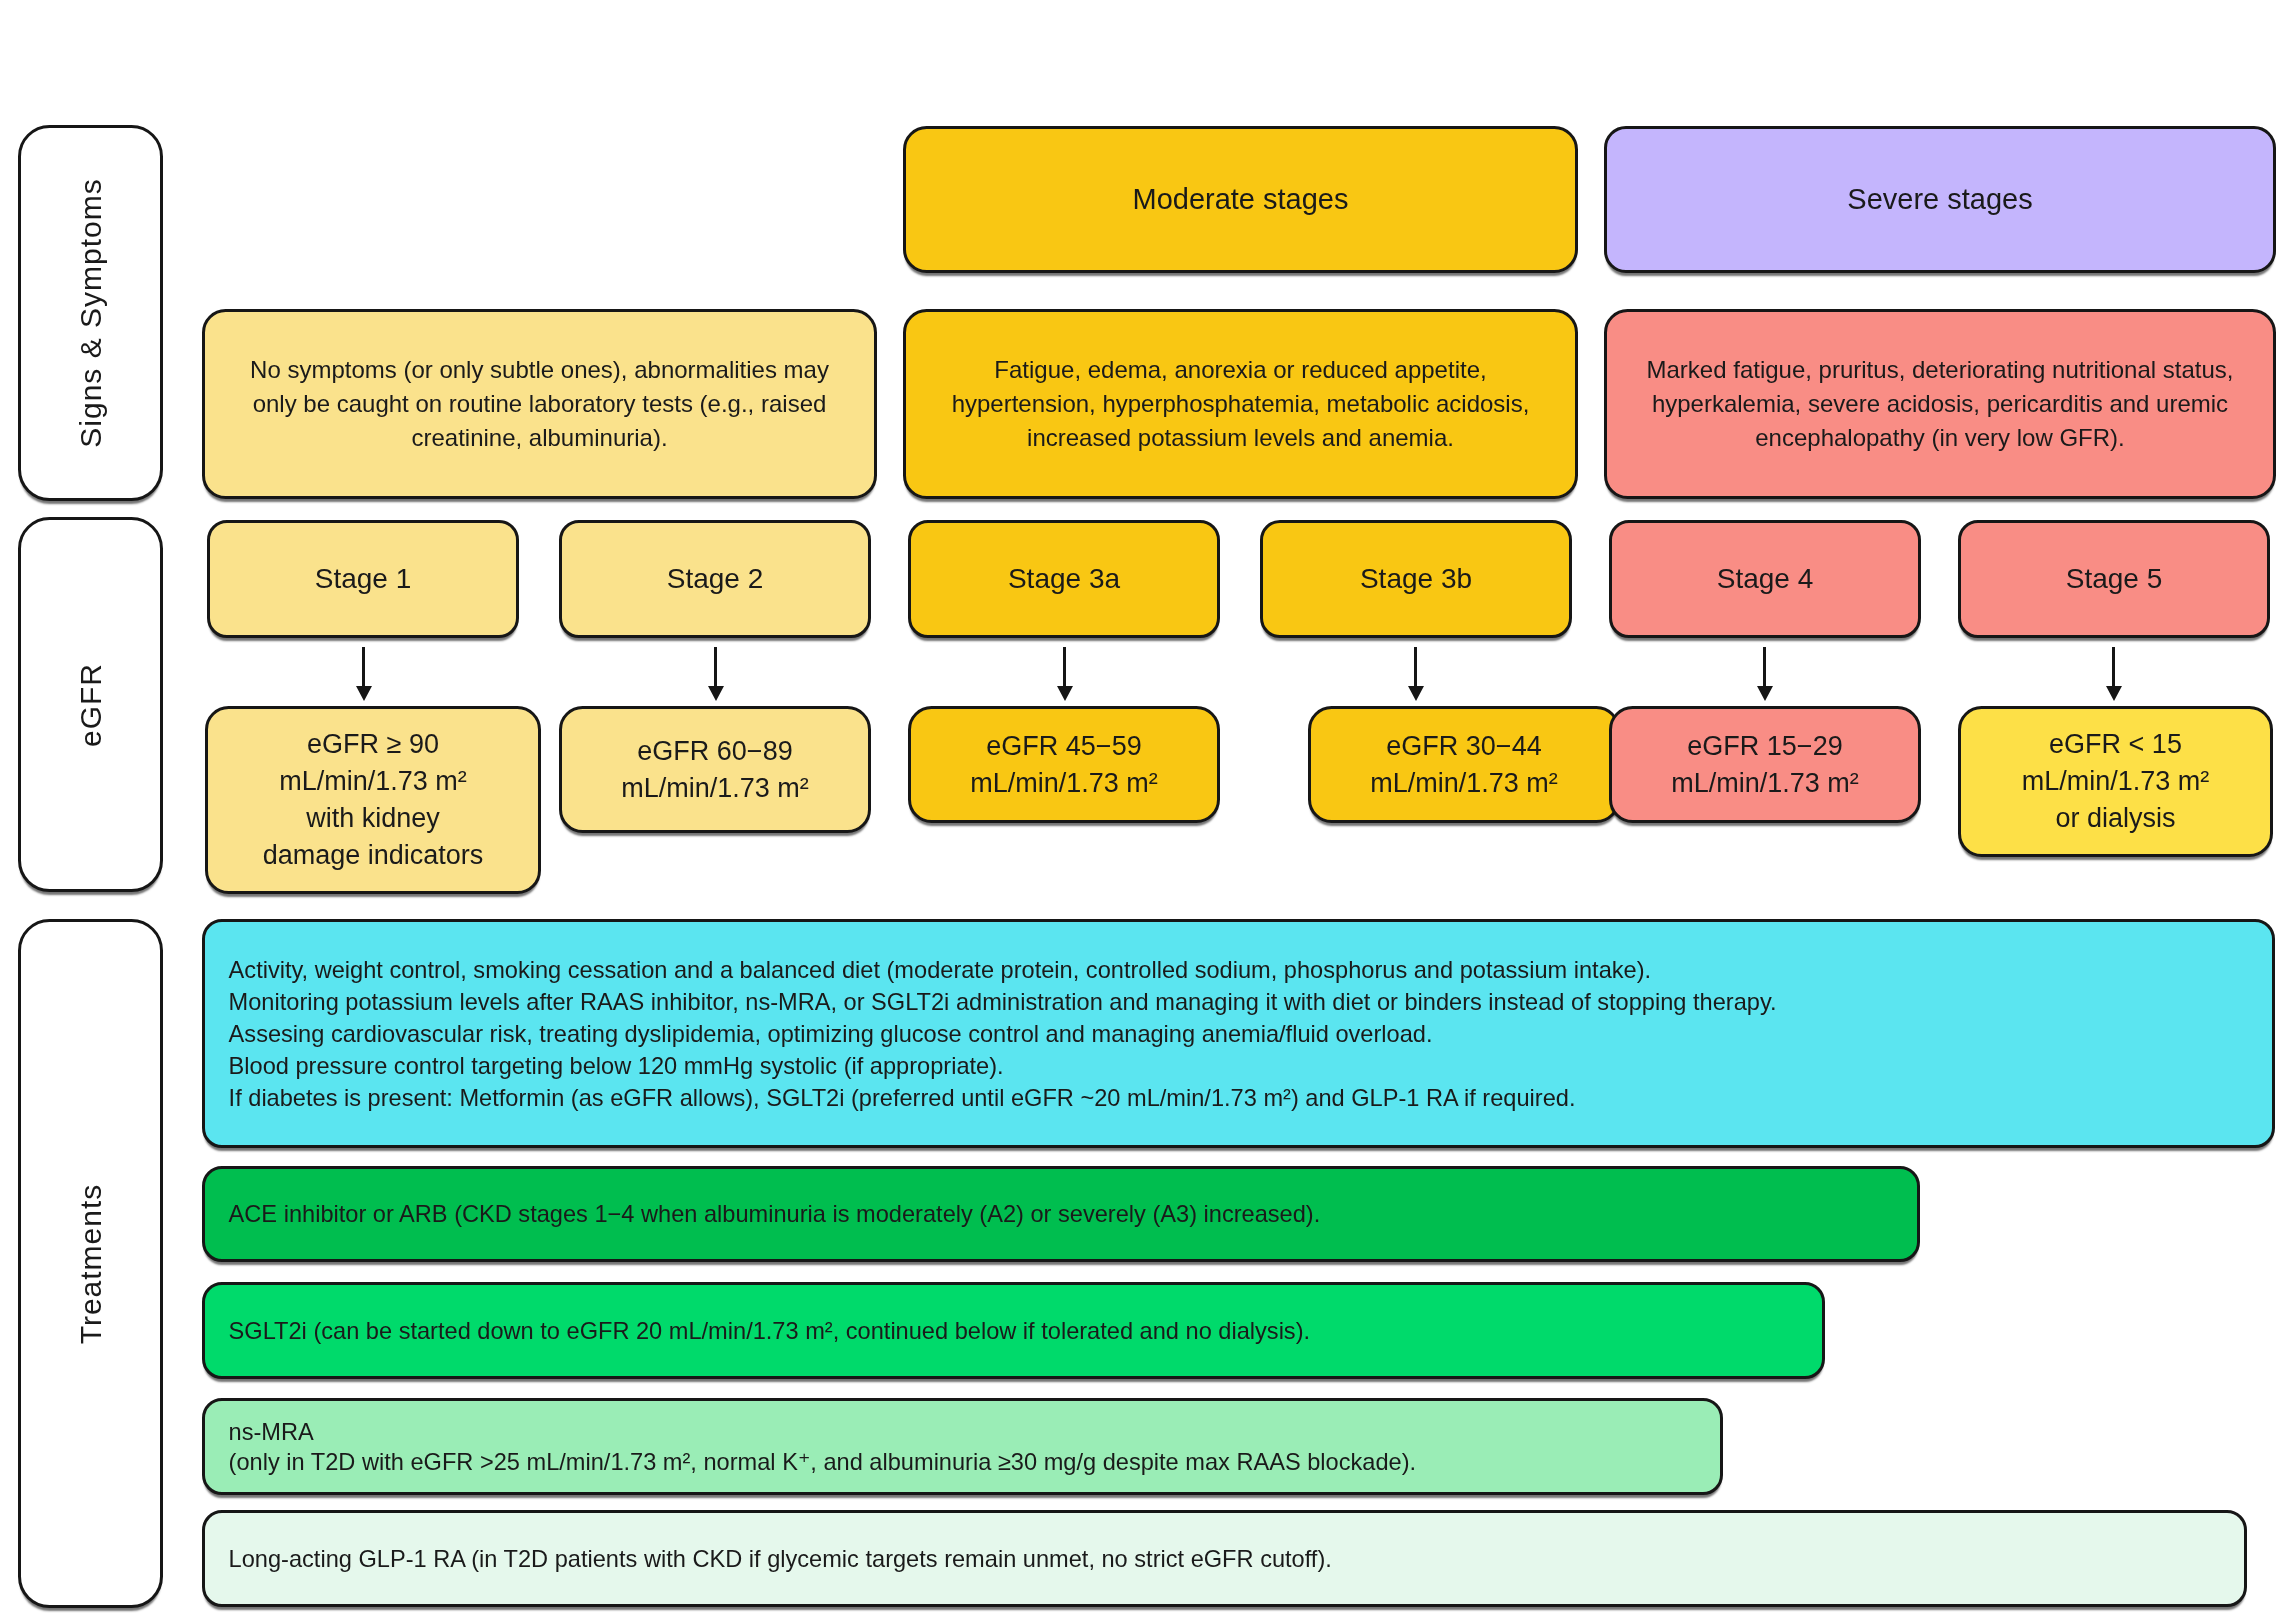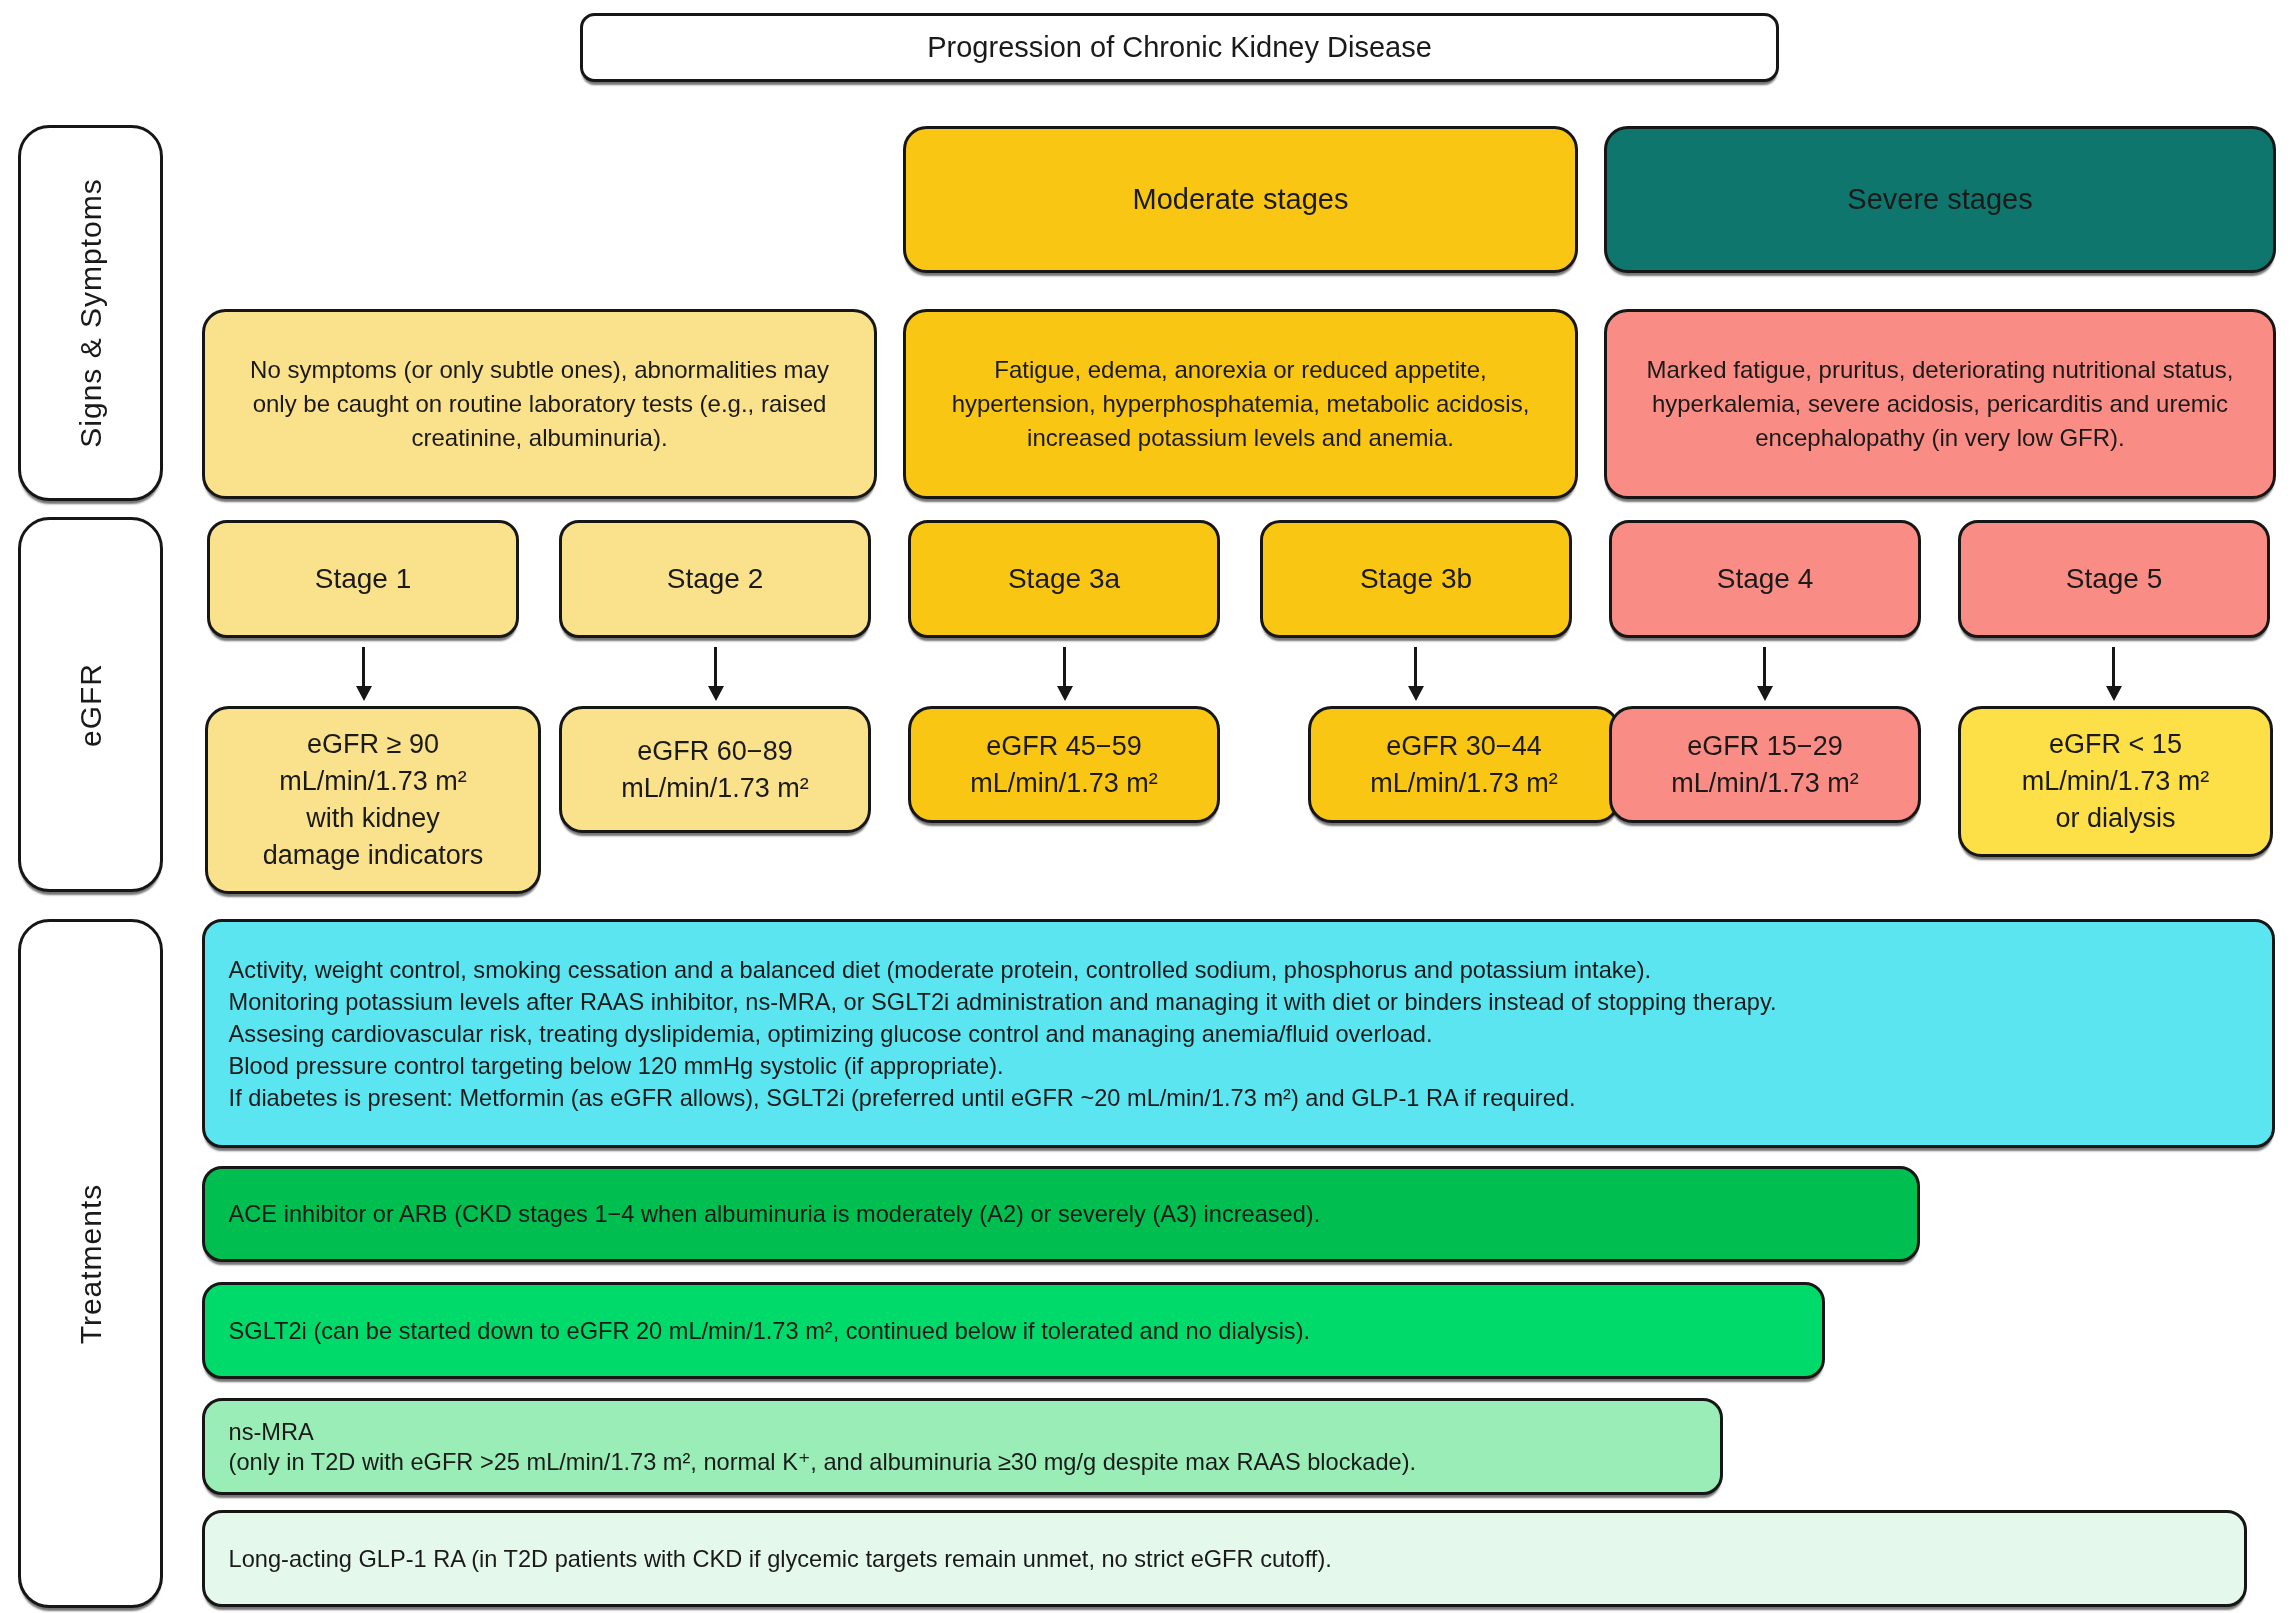--- a/index.html
+++ b/index.html
@@ -55,38 +55,35 @@
   .t1{top:1166px;width:1718px;height:96px;line-height:30px;}
   .t2{top:1282px;width:1623px;height:97px;line-height:30px;}
   .t3{top:1398px;width:1521px;height:97px;line-height:30px;}
   .t4{top:1510px;width:2045px;height:97px;line-height:30px;}
 </style>
 </head>
 <body>
 
 <div class="canvas">
 
-  <div class="box r28 title-box">
-    <span>Progression of Chronic Kidney Disease</span>
-  </div>
 
   <div class="box r60 sb1">
     <span class="vlabel">Signs &amp; Symptoms</span>
   </div>
   <div class="box r60 sb2">
     <span class="vlabel">eGFR</span>
   </div>
   <div class="box r60 sb3">
     <span class="vlabel">Treatments</span>
   </div>
 
   <div class="box r45 hdr col2" style="background-color: rgb(249, 199, 19);">
     <span>Moderate stages</span>
   </div>
-  <div class="box r45 hdr col3" style="background-color: #0f766e;">
+  <div class="box r45 hdr col3" style="background-color: #c4b5fd; border-radius: 22px;">
     <span>Severe stages</span>
   </div>
 
   <div class="box r45 sym col1" style="background-color: rgb(250, 226, 140);">
     <span>No symptoms (or only subtle ones), abnormalities may only be caught on routine laboratory tests (e.g., raised creatinine, albuminuria).</span>
   </div>
   <div class="box r45 sym col2" style="background-color: rgb(249, 199, 19);">
     <span>Fatigue, edema, anorexia or reduced appetite, hypertension, hyperphosphatemia, metabolic acidosis, increased potassium levels and anemia.</span>
   </div>
   <div class="box r45 sym col3" style="background-color: rgb(249, 141, 133);">

